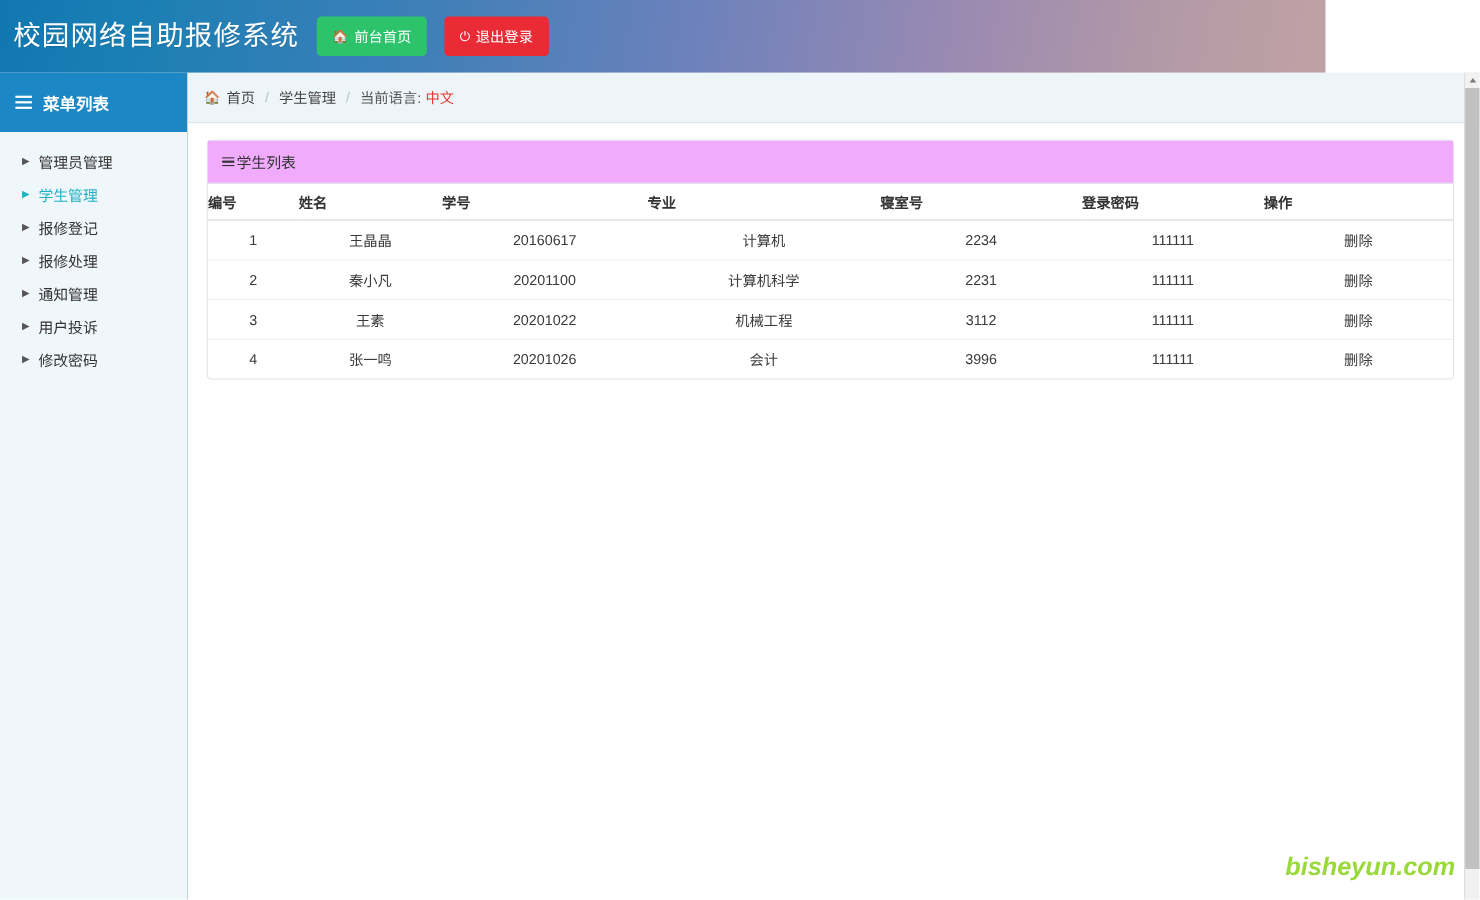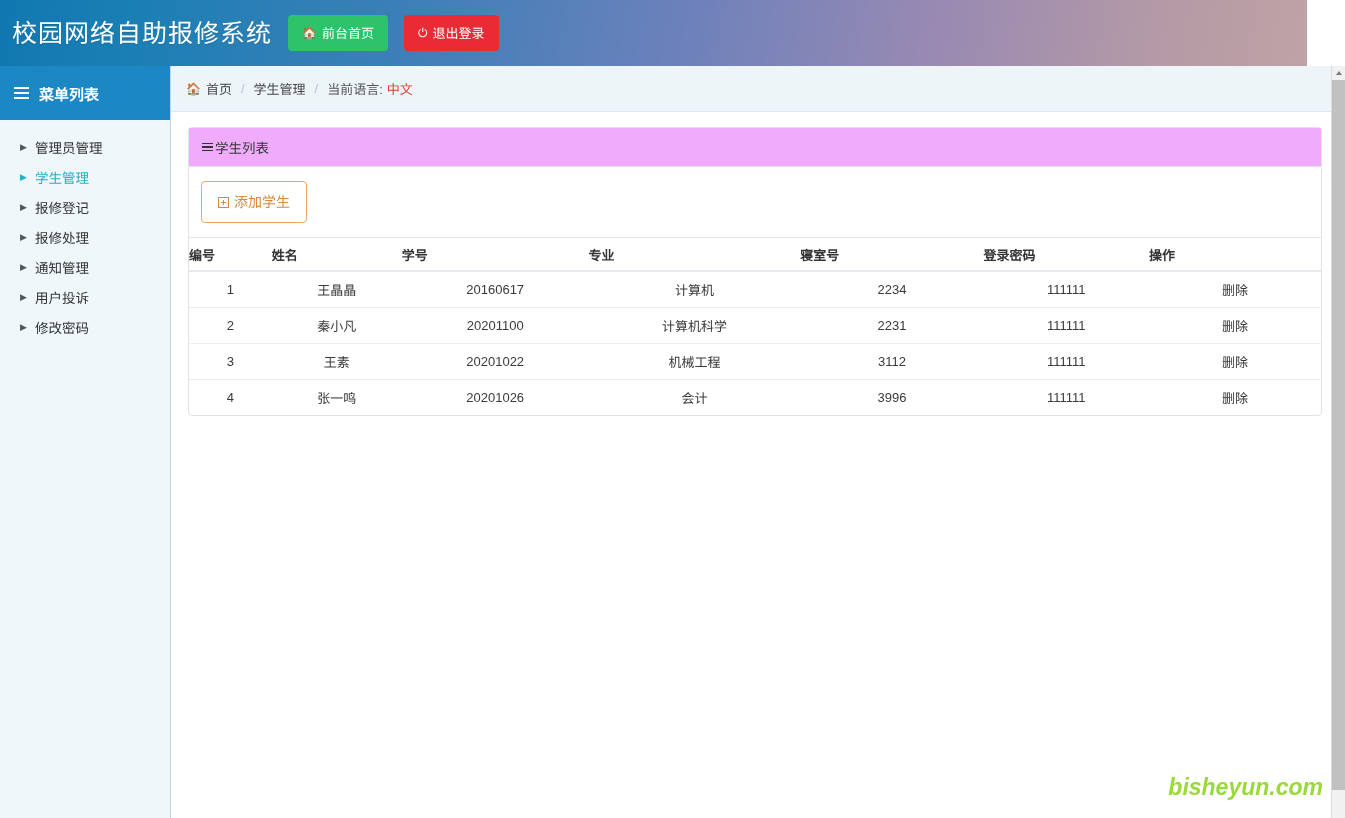--- a/index.html
+++ b/index.html
@@ -18,21 +18,21 @@
     position: relative;
     width: 1345px;
     height: 818px;
     overflow: hidden;
   }
 
   
   .topbar {
     position: absolute;
     top: 0; left: 0;
-    width: 1307px;
+    width: 1205px;
     height: 66px;
     background: linear-gradient(100deg, #1177b0 0%, #1a7fb4 10%, #3f7fb8 32%, #6c81bb 52%, #9a8ab2 72%, #b49aa6 88%, #bfa2a5 100%);
     display: flex;
     align-items: center;
     padding-left: 12px;
     z-index: 30;
   }
   .brand {
     color: #ffffff;
     font-size: 25px;
@@ -386,26 +386,20 @@
 
       <div class="panel-head">
         <span class="bars">
             <i></i>
             <i></i>
             <i></i>
           </span>
         <span>学生列表</span>
       </div>
 
-      <div class="panel-toolbar">
-        <button class="btn-add">
-          <span class="plusbox"></span>
-          <span>添加学生</span>
-        </button>
-      </div>
 
       <table class="grid">
         <thead>
           <tr>
             <th class="col-1">编号</th>
             <th class="col-2">姓名</th>
             <th class="col-3">学号</th>
             <th class="col-4">专业</th>
             <th class="col-5">寝室号</th>
             <th class="col-6">登录密码</th>

